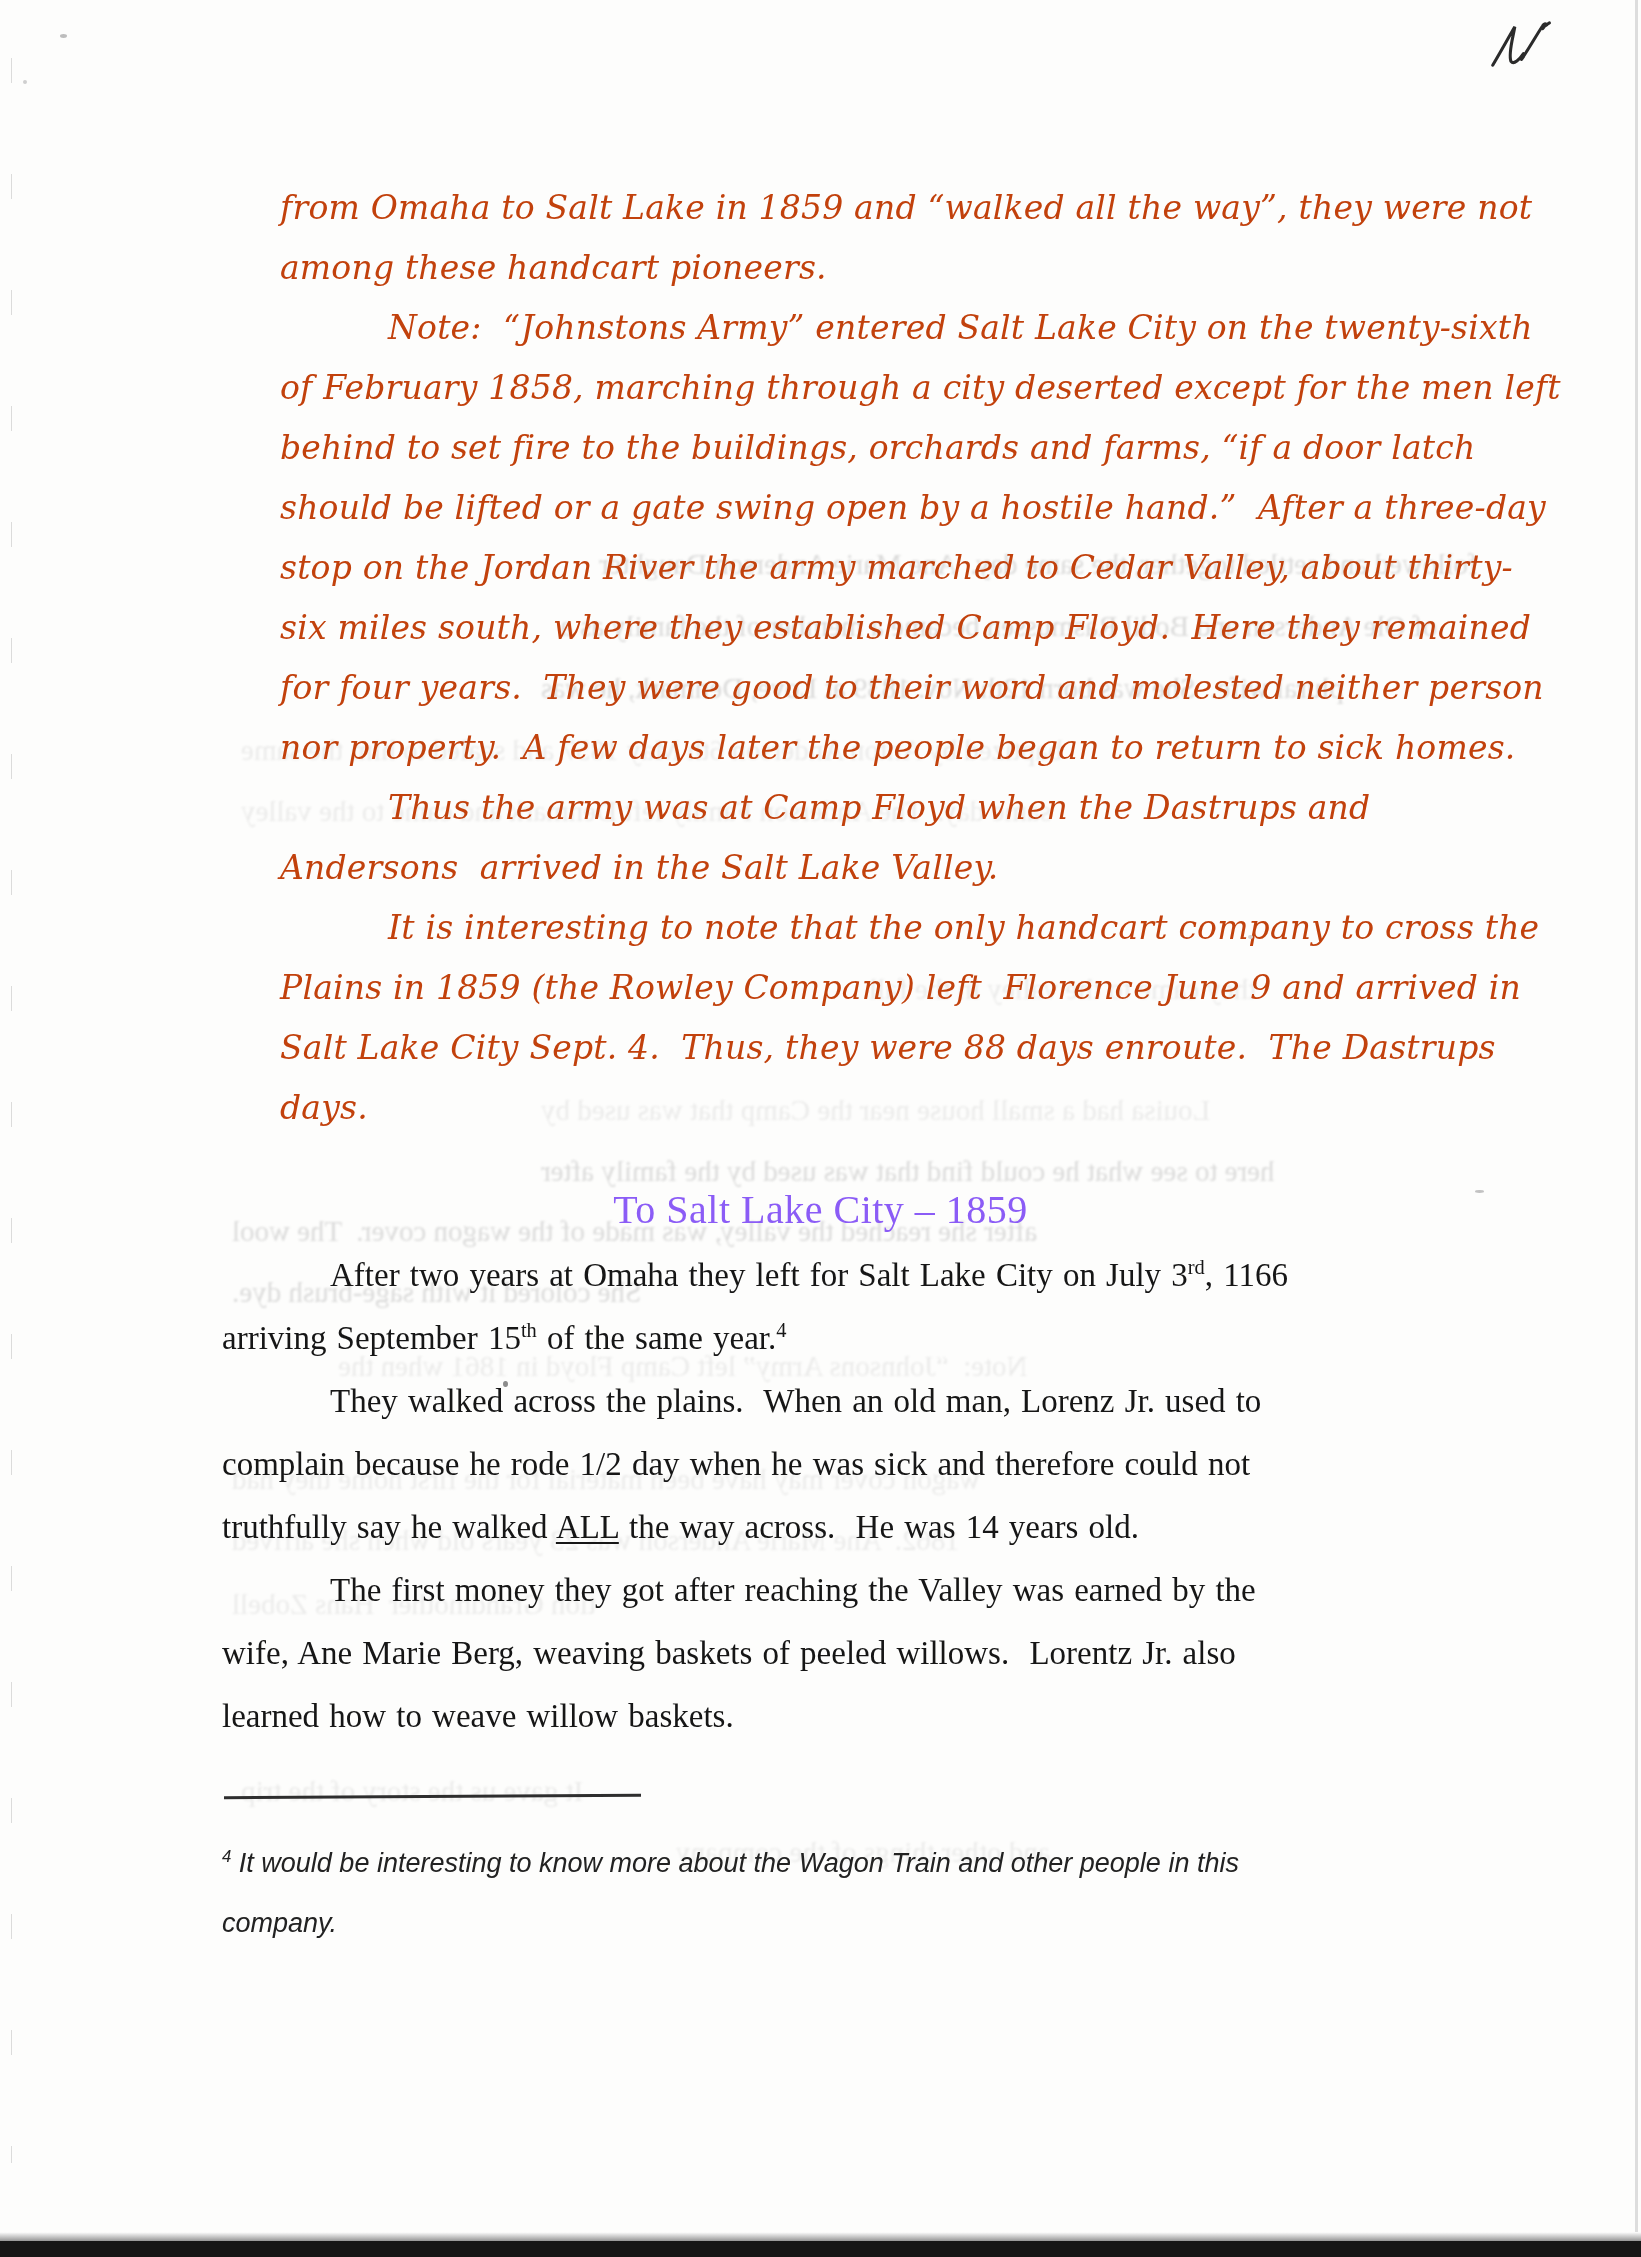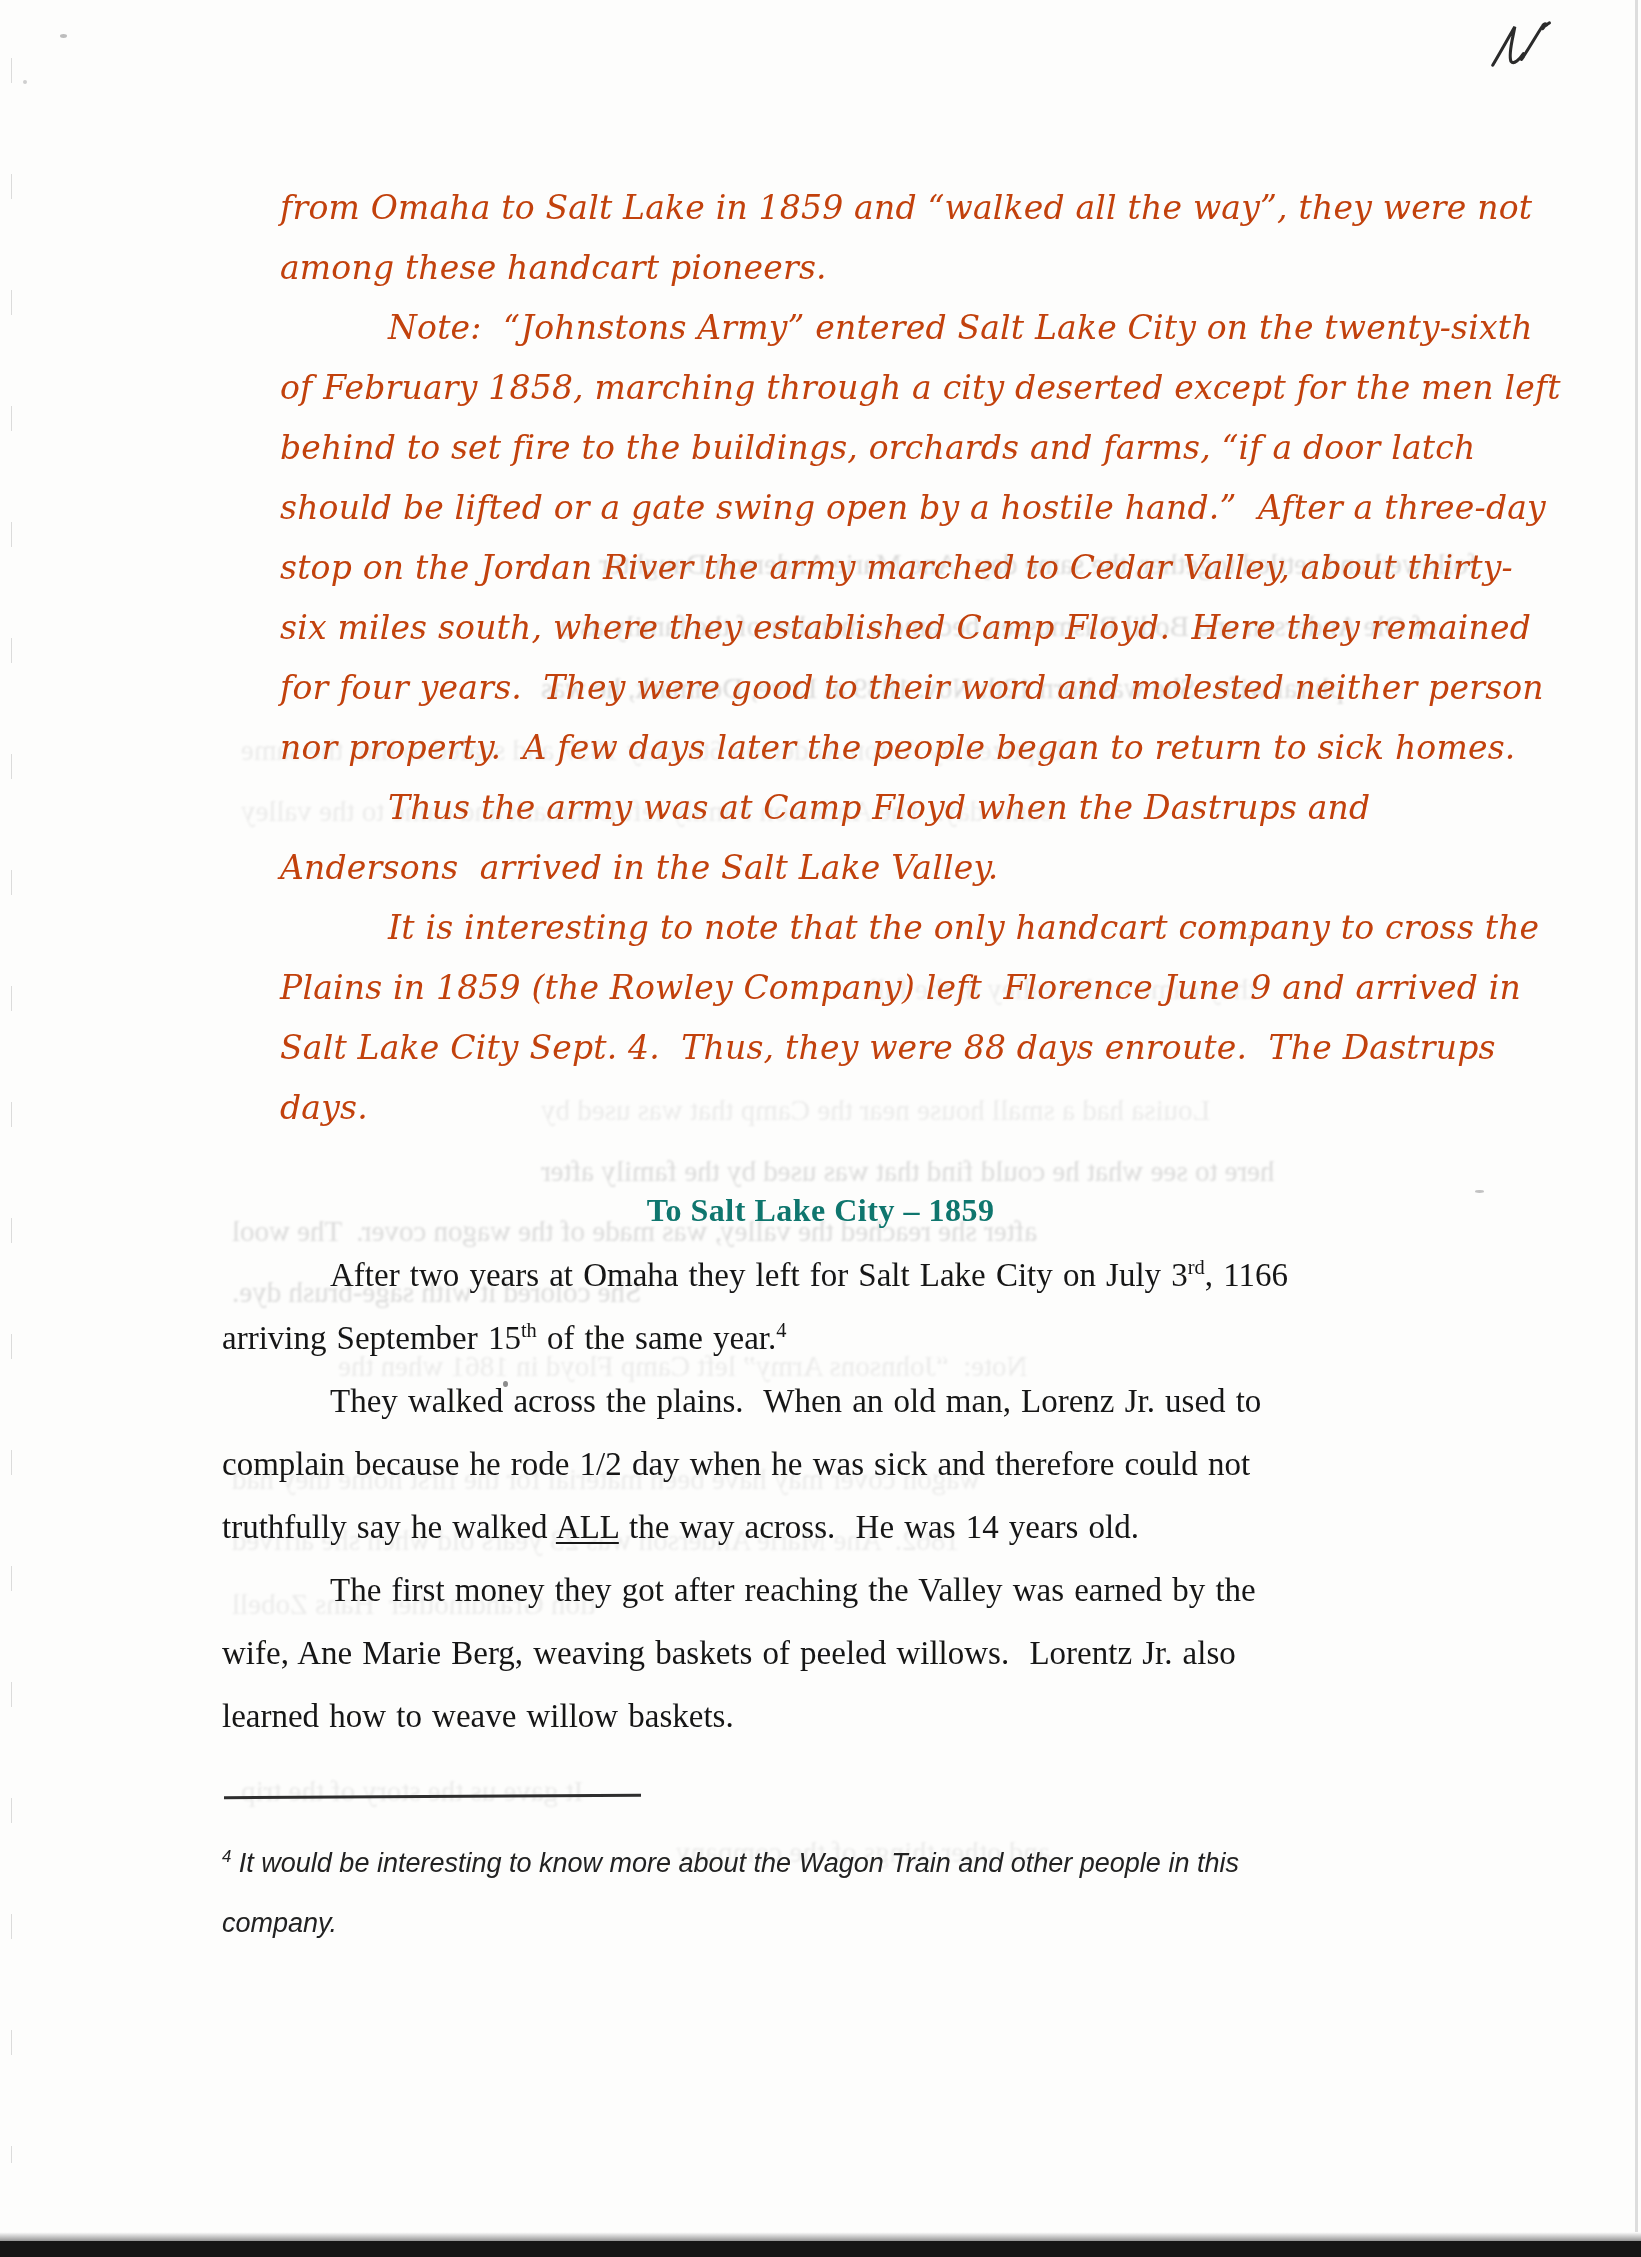--- a/index.html
+++ b/index.html
@@ -23,21 +23,21 @@
     font-family:"Liberation Serif", serif;
     font-size:33px;line-height:63px;color:#161616;
     word-spacing:1.9px;
   }
   .line{white-space:pre;}
   .indent{padding-left:108px;}
   .heading{
     position:absolute;left:0;top:1187px;width:1641px;
     text-align:center;
     font-family:"Liberation Serif", serif;
-    font-weight:bold;font-size:32px;line-height:46px;color:#0f766e;
+    font-weight:normal;font-size:40px;line-height:46px;color:#8b5cf6;
     letter-spacing:0.5px;white-space:pre;
   }
   sup{font-size:0.62em;line-height:0;}
   .u-all{text-decoration:underline;text-decoration-thickness:2.4px;text-underline-offset:3.9px;}
   
   .footnote-rule{
     position:absolute;left:224px;top:1795px;width:417px;height:3.4px;
     background:#2e2e2e;transform:rotate(-0.35deg);
   }
   .footnote-block{

